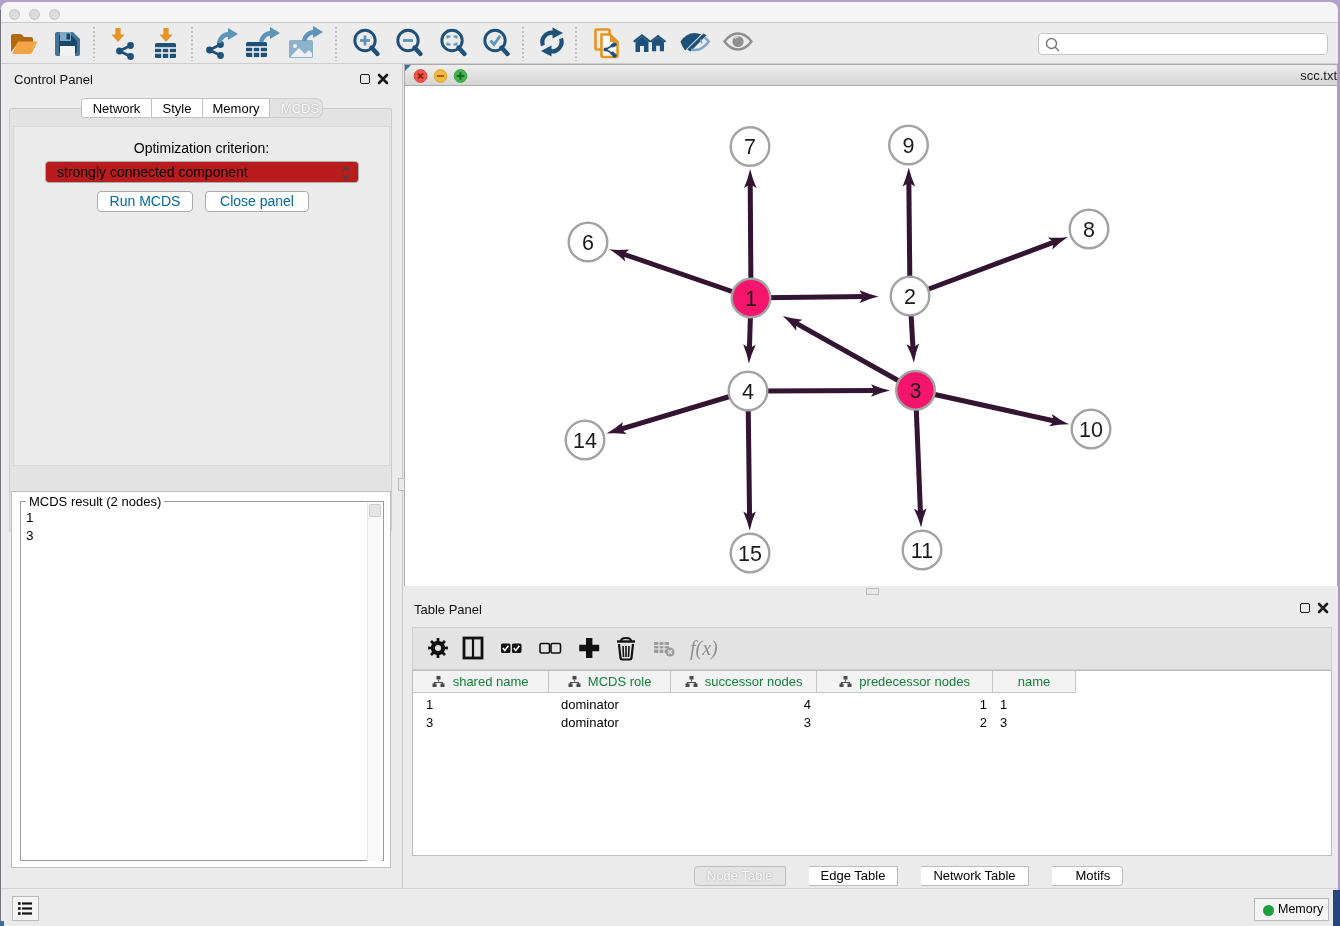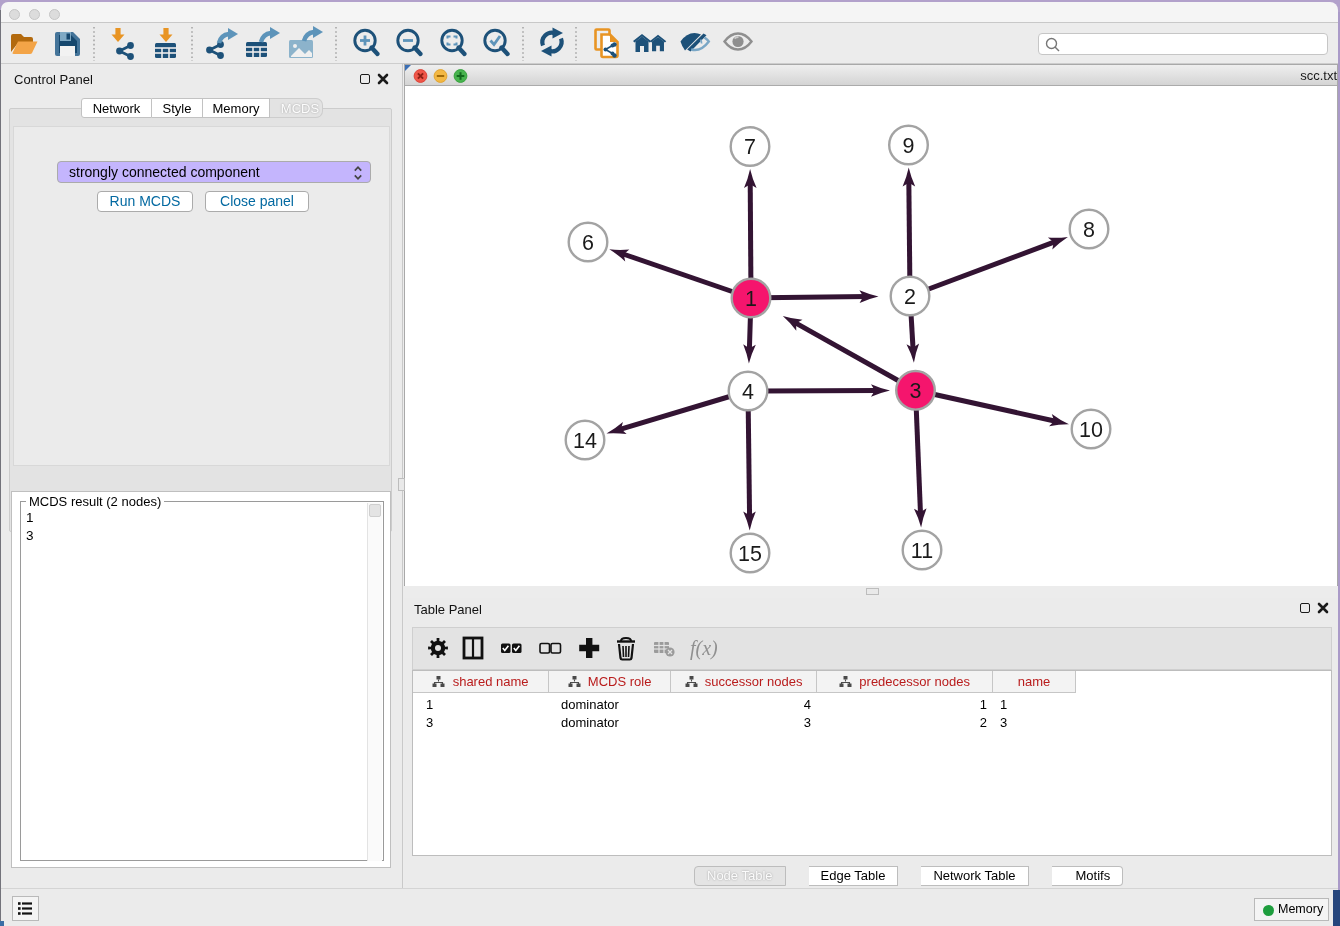--- a/index.html
+++ b/index.html
@@ -30,42 +30,42 @@
 
 #cpanel { left:1px; top:64px; width:402px; height:824px; background:#ebebeb; border-right:1px solid #c9c9c9; }
 #cpanel .hdr { position:absolute; left:13px; top:8px; font-size:13px; color:#111; }
 .tabrow { position:absolute; top:34px; left:80px; height:20px; display:flex; font-size:13px; z-index:3; }
 .tab { border:1px solid #c2c2c2; border-left:none; background:#fff; color:#000; height:20px; line-height:19px; text-align:center; }
 .tab.first { border-left:1px solid #c2c2c2; border-radius:3px 0 0 3px; }
 .tab.sel { background:#e3e3e3; color:#fdfdfd; text-shadow:0 0 2px #9a9a9a; border-radius:0 7px 7px 0; border-color:#cdcdcd;padding-left:8px; }
 #tabcontent { position:absolute; left:8px; top:44px; width:383px; height:424px; background:#e3e3e3; border:1px solid #cccccc; border-radius:2px; }
 #mcdsform { position:absolute; left:3px; top:17px; width:377px; height:340px; background:#ebebeb; border:1px solid #d8d8d8; }
 #mcdsform .lbl { position:absolute; top:17px; left:0; right:0; text-align:center; font-size:14px; color:#000; }
-#dropdown { position:absolute; left:43px; top:32px; width:314px; height:22px; background:#c4b5fd; border:1px solid #ababab; border-radius:4px; font-size:14px; line-height:20px; padding-left:11px; color:#000; }
+#dropdown { position:absolute; left:31px; top:32px; width:314px; height:22px; background:#b91c1c; border:1px solid #ababab; border-radius:4px; font-size:14px; line-height:20px; padding-left:11px; color:#000; }
 #dropdown svg { position:absolute; right:6px; top:3px; }
 .btn { position:absolute; height:21px; background:#fff; border:1px solid #ababab; border-radius:4px; font-size:14px; text-align:center; line-height:19px; color:#0369a1; }
 #mcds-scroll { position:absolute; left:10px; top:427px; width:380px; height:377px; background:#fff; border:1px solid #bfbfbf; }
 #mcds-box { position:absolute; left:8px; top:9px; width:364px; height:360px; border:1px solid #9a9a9a; }
 #mcds-title { position:absolute; left:5px; top:-8px; background:#fff; padding:0 3px; font-size:13px; color:#000; }
 #mcds-sb { position:absolute; right:1px; top:1px; width:15px; height:358px; background:#fafafa; border-left:1px solid #e3e3e3; }
 #mcds-sb .thumb { position:absolute; left:1px; top:1px; width:12px; height:13px; background:#e4e4e4; border:1px solid #cfcfcf; border-radius:2px; }
 
 
 #netframe { left:404px; top:64px; width:934px; height:522px; background:#fff; border:1px solid #a9a9a9; border-bottom:1px solid #9a9a9a; }
 #nettitle { position:absolute; left:0; top:0; width:932px; height:21px; background:linear-gradient(#efefef,#d4d4d4); border-bottom:1px solid #ababab; }
 #nettitle .t { position:absolute; left:0; right:0; top:3px; text-align:right; font-size:13px; color:#1a1a1a; }
 #blue-corner { position:absolute; left:0px; top:0px; width:0; height:0; border-left:6px solid #3b6fb5; border-bottom:6px solid transparent; }
 #netcanvas { position:absolute; left:0; top:22px; width:932px; height:499px; background:#fff; overflow:hidden; }
 
 
 #tpanel { left:404px; top:598px; width:934px; height:290px; background:#ebebeb; }
 #tpanel .hdr { position:absolute; left:10px; top:4px; font-size:13px; color:#111; }
 #ttoolbar { position:absolute; left:8px; top:29px; width:920px; height:43px; background:#e3e3e3; border:1px solid #cfcfcf; }
 #ttable { position:absolute; left:8px; top:72px; width:920px; height:186px; background:#fff; border:1px solid #bdbdbd; }
-.th { position:absolute; top:0; height:22px; background:#f3f3f3; border-right:1px solid #c6c6c6; border-bottom:1px solid #c6c6c6; font-size:13px; color:#b91c1c; text-align:center; line-height:22px; }
+.th { position:absolute; top:0; height:22px; background:#f3f3f3; border-right:1px solid #c6c6c6; border-bottom:1px solid #c6c6c6; font-size:13px; color:#15803d; text-align:center; line-height:22px; }
 .td { position:absolute; font-size:13px; color:#000; height:18px; line-height:18px; }
 .btabs { position:absolute; top:268px; left:290px; height:20px; display:flex; font-size:13px;gap:23px; }
 .btab { border:1px solid #bdbdbd; border-left:none; background:#fff; color:#000; padding:1px 12px 0; height:20px; }
 .btab.first { border-left:1px solid #bdbdbd; border-radius:4px 0 0 4px; background:#e4e4e4; color:#fbfbfb; text-shadow:0 0 2px #9a9a9a; }
 .btab.last { border-radius:0 4px 4px 0;padding-left:24px; }
 
 
 #statusbar { left:1px; top:888px; width:1337px; height:38px; background:#ebebeb; border-top:1px solid #d4d4d4; }
 #listbtn { position:absolute; left:11px; top:7px; width:27px; height:25px; background:#f4f4f4; border:1px solid #b9b9b9; }
 #membtn { position:absolute; left:1253px; top:9px; width:75px; height:23px; background:#f4f4f4; border:1px solid #b9b9b9; font-size:12.5px; color:#000; line-height:21px; padding-left:23px; }
@@ -195,20 +195,21 @@
       <path d="M2 2 L10 10 M10 2 L2 10" stroke="#1a1a1a" stroke-width="2.6" stroke-linecap="round"></path>
     </svg>
   <div class="tabrow">
     <div class="tab first" style="width:71px;">Network</div>
       <div class="tab" style="width:51px;">Style</div>
       <div class="tab" style="width:67px;">Memory</div>
       <div class="tab sel" style="width:53px;">MCDS</div>
   </div>
   <div id="tabcontent">
     <div id="mcdsform">
+      <div class="lbl" style="top:13px;">Optimization criterion:</div>
       <div id="dropdown" style="top:34px;">strongly connected component
         <svg width="12" height="16" viewBox="0 0 12 16">
             <path d="M2.8 5.6 L6 2.2 L9.2 5.6 M2.8 10.4 L6 13.8 L9.2 10.4" stroke="#444" stroke-width="1.7" fill="none"></path>
           </svg>
       </div>
       <div class="btn" style="left:83px; top:64px; width:96px;">Run MCDS</div>
       <div class="btn" style="left:191px; top:64px; width:104px;">Close panel</div>
     </div>
   </div>
   <div id="mcds-scroll">

